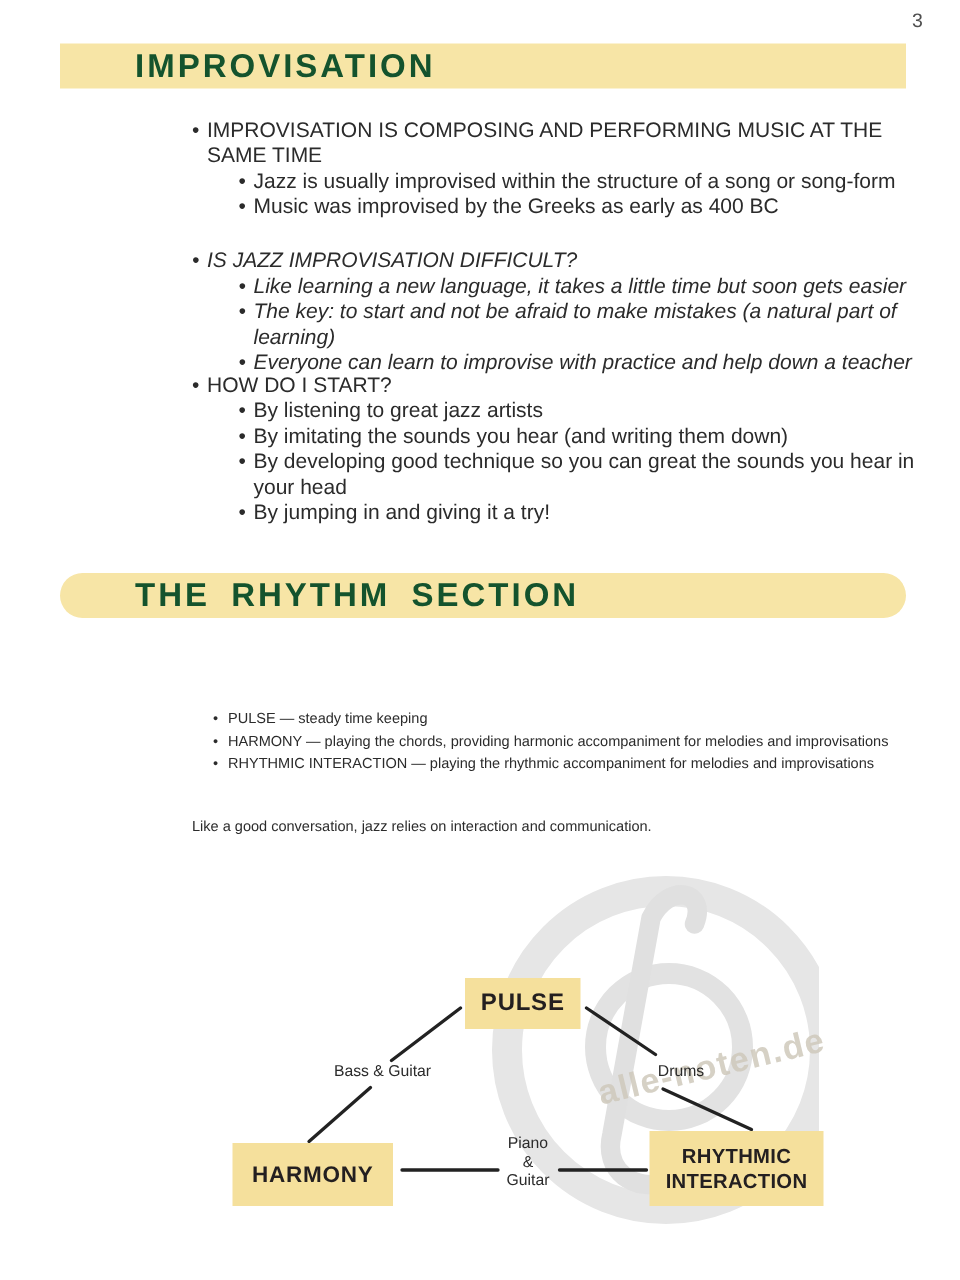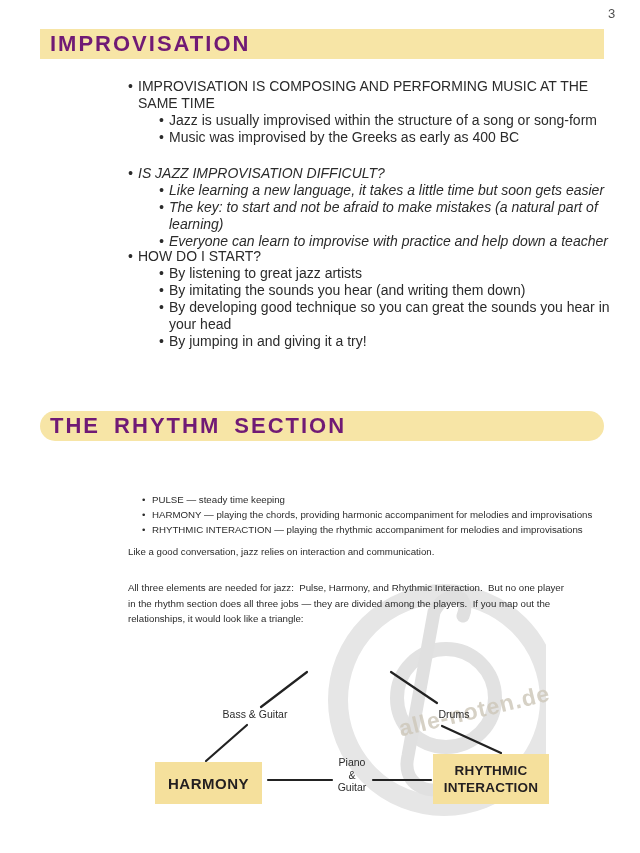--- a/index.html
+++ b/index.html
@@ -18,39 +18,39 @@
     color:#cfc9bc; opacity:.85; letter-spacing:1px;
     transform:rotate(-13.5deg); transform-origin:left top; white-space:nowrap;
   }
   
   .hdr{
     position:absolute; left:40px; width:564px; height:30px; background:#f7e5a6;
     display:flex; align-items:center; z-index:1;
   }
   .hdr span{
     padding-left:10px; font-size:22px; font-weight:bold; letter-spacing:2px;
-    color:#701a75; white-space:nowrap;
+    color:#14532d; white-space:nowrap;margin-left:40px;
   }
   .hdr1{ top:29px; }
-  .hdr2{ top:411px;border-radius:15px; }
+  .hdr2{ top:382px;border-radius:15px; }
   .hdr2 span{ word-spacing:6px; }
   
   .group{ position:absolute; left:128px; width:490px; font-size:14px; line-height:17px; z-index:1;}
   .g1{ top:78px; } .g2{ top:165px;font-style:italic; } .g3{ top:248px; }
   .lvl1{ position:relative; padding-left:10px; }
   .lvl1::before{ content:"\2022"; position:absolute; left:0; }
   .lvl2{ position:relative; padding-left:41px; }
   .lvl2::before{ content:"\2022"; position:absolute; left:31px; }
   
   .para{ position:absolute; left:128px; width:444px; font-size:9.7px; line-height:15.6px;
          white-space:pre-wrap; z-index:1;}
   .para1{ top:444px; }
   .para2{ top:544px; }
   .para3{ top:580px; }
-  .rbullets{ position:absolute; left:128px; top:492px; width:500px; font-size:9.7px;
+  .rbullets{ position:absolute; left:128px; top:472px; width:500px; font-size:9.7px;
              line-height:15.2px; z-index:1;}
   .rb{ position:relative; padding-left:24px; white-space:nowrap; }
   .rb::before{ content:"\2022"; position:absolute; left:14px; }
   
   .diagram{ position:absolute; left:0; top:640px; width:640px; height:213px; z-index:1;}
   .edges{ position:absolute; left:0; top:0; }
   .node{
     position:absolute; background:#f5e09c; color:#231f20; font-weight:bold;
     display:flex; align-items:center; justify-content:center; text-align:center;
   }
@@ -110,31 +110,31 @@
   </div>
 
 
   <div class="rbullets">
     <div class="rb">PULSE — steady time keeping</div>
     <div class="rb">HARMONY — playing the chords, providing harmonic accompaniment for melodies and improvisations</div>
     <div class="rb">RHYTHMIC INTERACTION — playing the rhythmic accompaniment for melodies and improvisations</div>
   </div>
 
   <div class="para para2">Like a good conversation, jazz relies on interaction and communication.</div>
-  <div class="para para3">All three elements are needed for jazz:  Pulse, Harmony, and Rhythmic Interaction.  But no one player in the rhythm section does all three jobs — they are divided among the players.  If you map out the relationships, it would look like a triangle:</div>
 
   <div class="diagram">
     <svg class="edges" width="640" height="213" viewBox="0 0 640 213">
       <line x1="307" y1="32" x2="261" y2="67" stroke="#222" stroke-width="2.2" stroke-linecap="round"></line>
       <line x1="247" y1="85" x2="206" y2="121" stroke="#222" stroke-width="2.2" stroke-linecap="round"></line>
       <line x1="391" y1="32" x2="437" y2="63" stroke="#222" stroke-width="2.2" stroke-linecap="round"></line>
       <line x1="442" y1="86" x2="501" y2="113" stroke="#222" stroke-width="2.2" stroke-linecap="round"></line>
       <line x1="268" y1="140" x2="332" y2="140" stroke="#222" stroke-width="2.2" stroke-linecap="round"></line>
       <line x1="373" y1="140" x2="431" y2="140" stroke="#222" stroke-width="2.2" stroke-linecap="round"></line>
     </svg>
+    <div class="node node-pulse">PULSE</div>
     <div class="node node-harmony">HARMONY</div>
     <div class="node node-ri">RHYTHMIC INTERACTION</div>
     <div class="edge-label lbl-bass">Bass &amp; Guitar</div>
     <div class="edge-label lbl-drums">Drums</div>
     <div class="edge-label lbl-piano">Piano
 &amp;
 Guitar</div>
   </div>
 
 </div>

